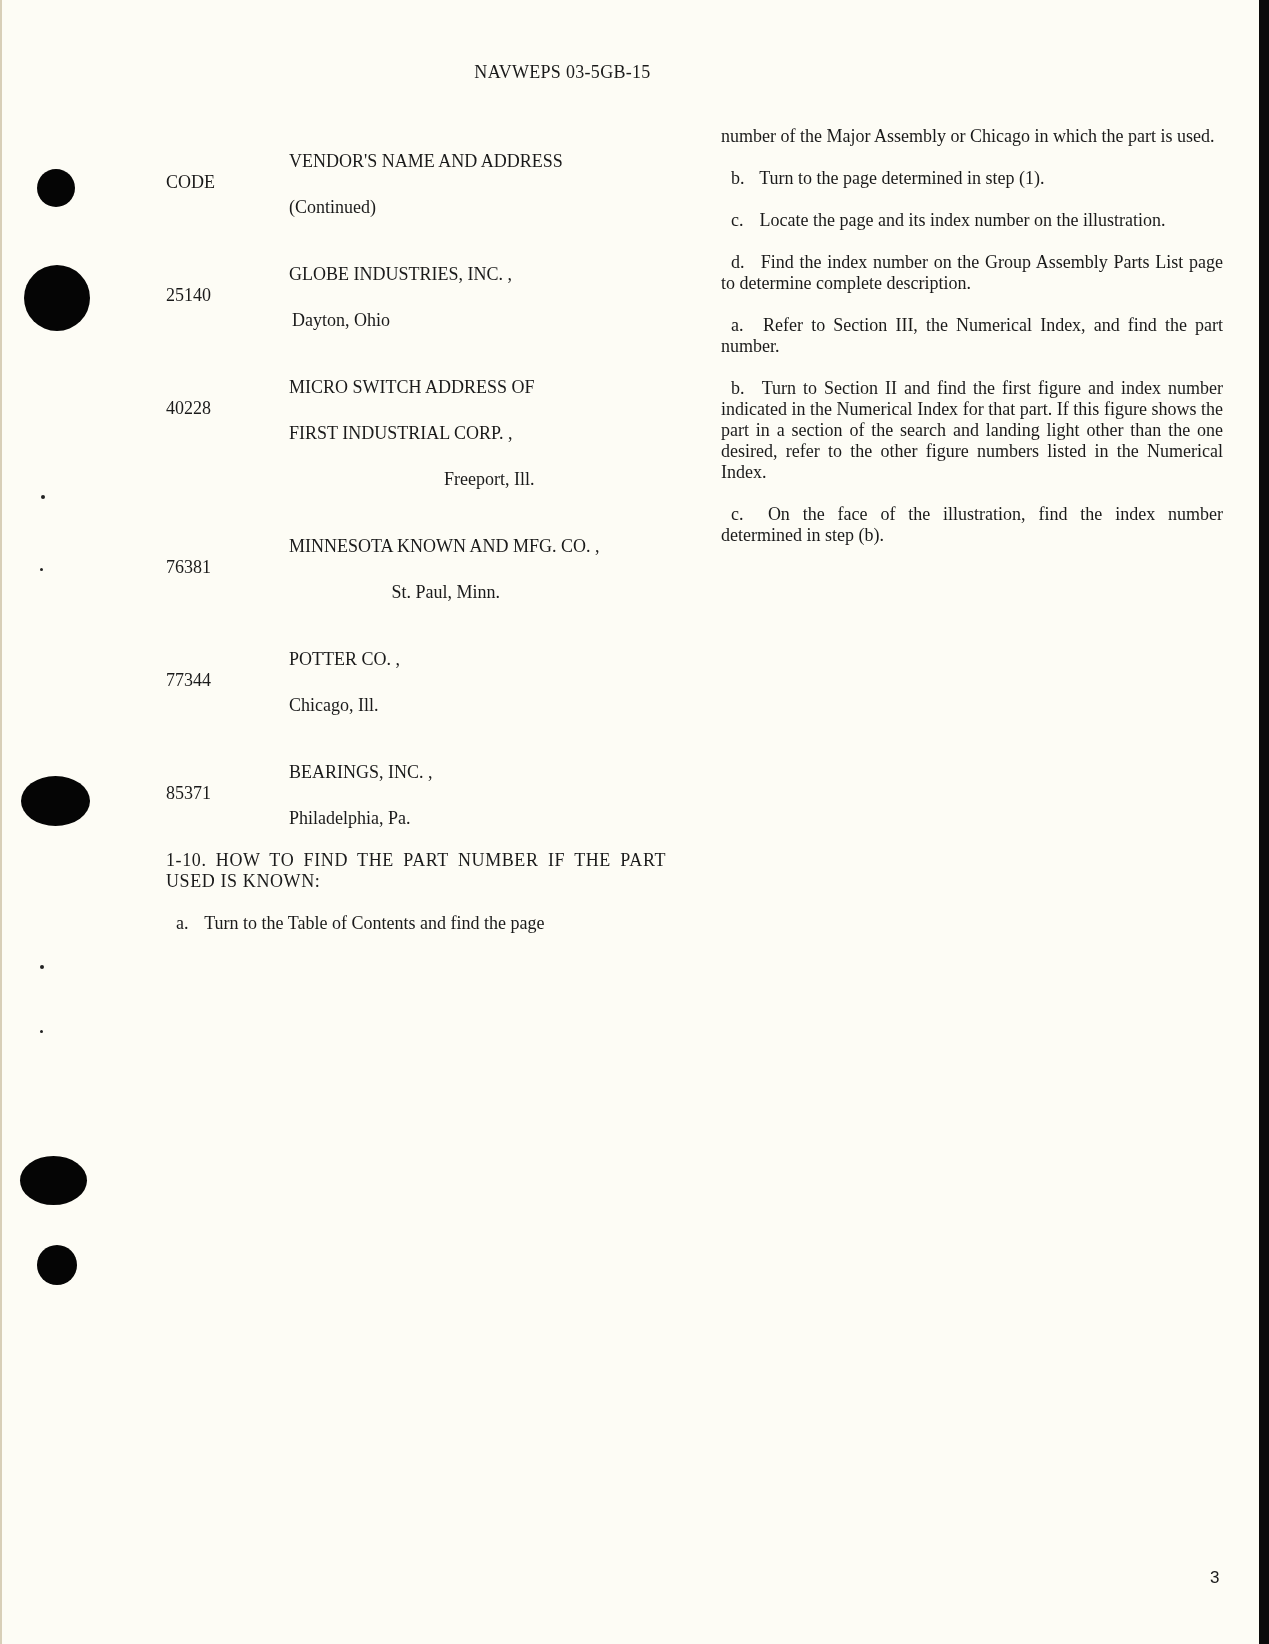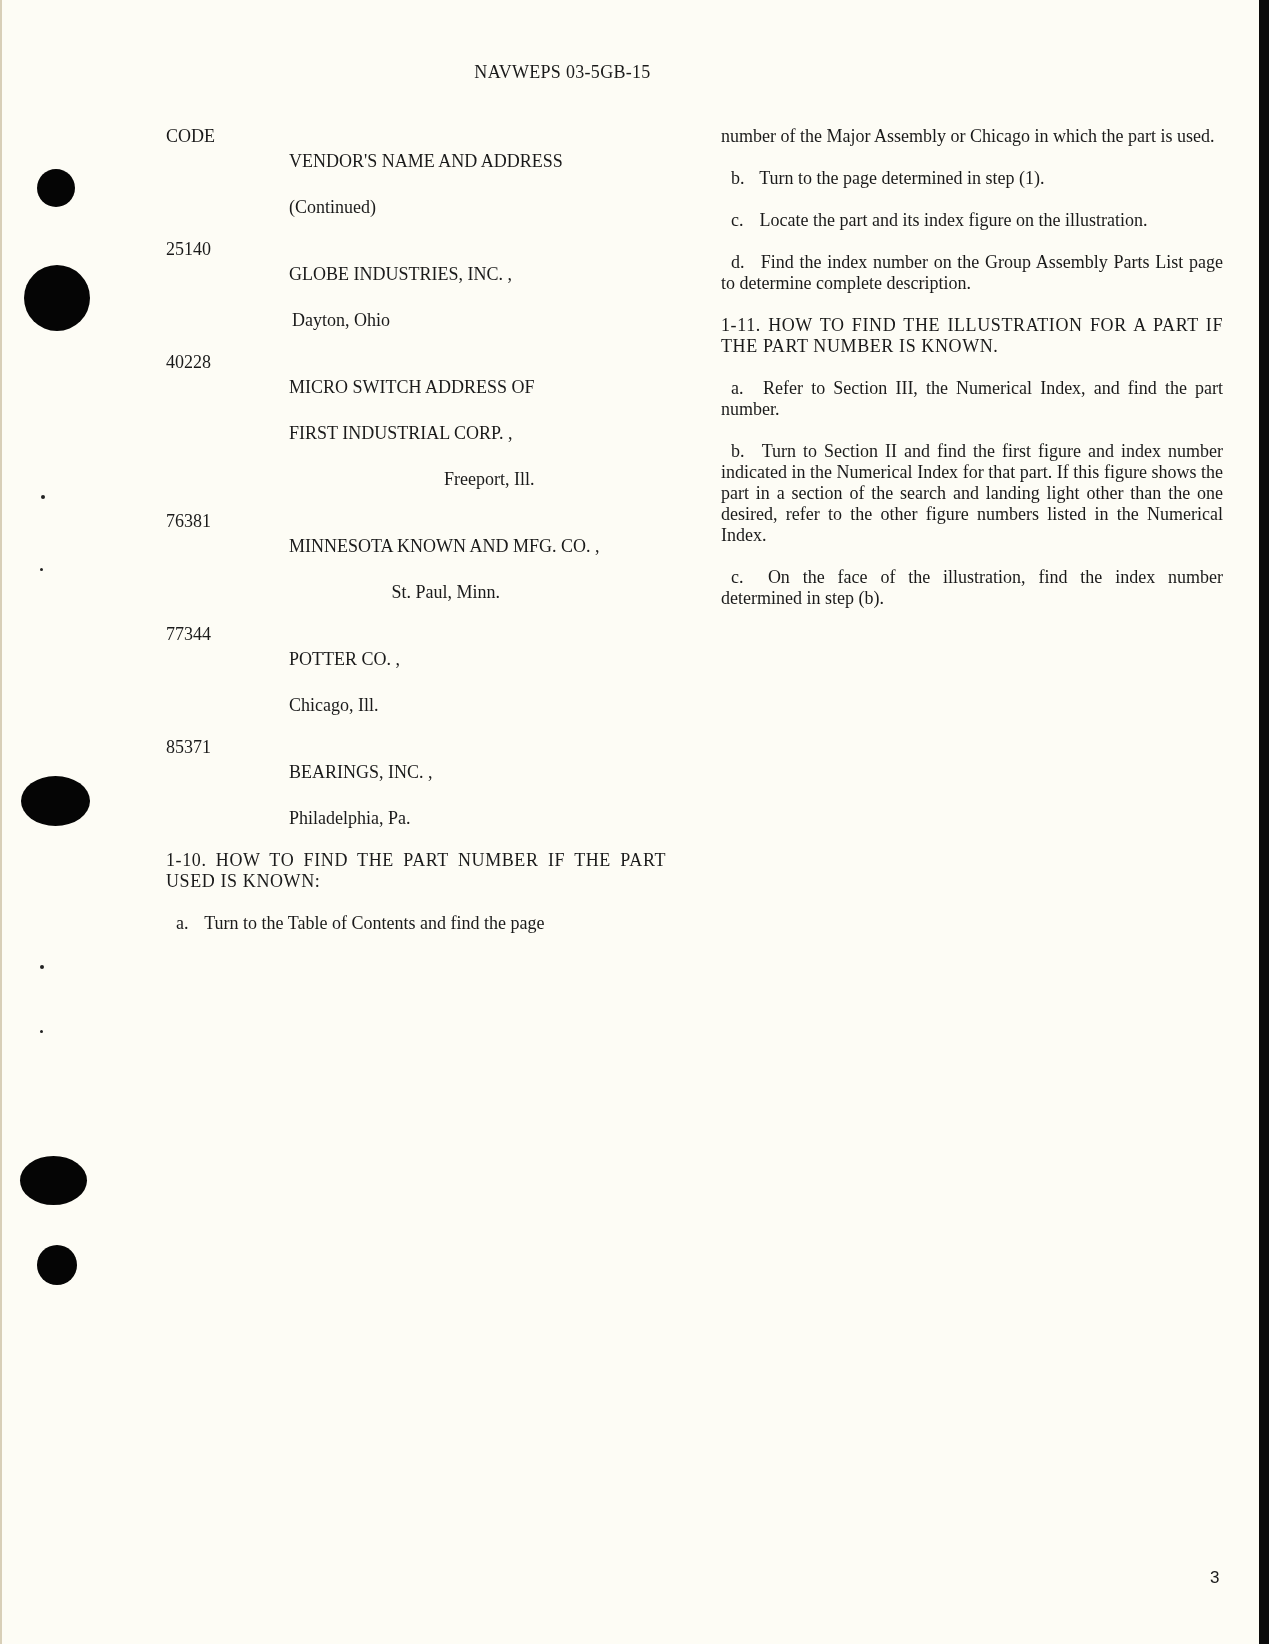--- a/index.html
+++ b/index.html
@@ -65,20 +65,21 @@
       top: 126px;
       width: 502px;
     }
     .vendor-row {
       display: flex;
       margin-bottom: 21px;
     }
     .vendor-code {
       width: 123px;
       flex: 0 0 123px;
+      margin-top: 46px;
     }
     .vendor-text div {
       white-space: nowrap;
       margin-top: 25px;
     }
     .para {
       margin: 0 0 21px 0;
       text-align: justify;
     }
     .para .lbl {
@@ -179,29 +180,28 @@
 <div class="col col-right">
   <p class="para">number of the Major Assembly or Chicago in which the part is used.</p>
 
   <p class="para">
     <span class="lbl">b.</span>
     <span>Turn to the page determined in step (1).</span>
   </p>
 
   <p class="para">
     <span class="lbl">c.</span>
-    <span>Locate the part and its index figure on the illustration.</span>
+    <span>Locate the page and its index number on the illustration.</span>
   </p>
 
   <p class="para">
     <span class="lbl">d.</span>
     <span>Find the index number on the Group Assembly Parts List page to determine complete description.</span>
   </p>
 
-  <p class="heading">1-11.  HOW  TO  FIND  THE  ILLUSTRATION  FOR  A  PART  IF  THE  PART  NUMBER  IS  KNOWN.</p>
 
   <p class="para">
     <span class="lbl">a.</span>
     <span>Refer to Section III, the Numerical Index, and find the part number.</span>
   </p>
 
   <p class="para">
     <span class="lbl">b.</span>
     <span>Turn to Section II and find the first figure and index number indicated in the Numerical Index for that part.  If this figure shows the part in a section of the search and landing light other than the one desired, refer to the other figure numbers listed in the Numerical Index.</span>
   </p>

